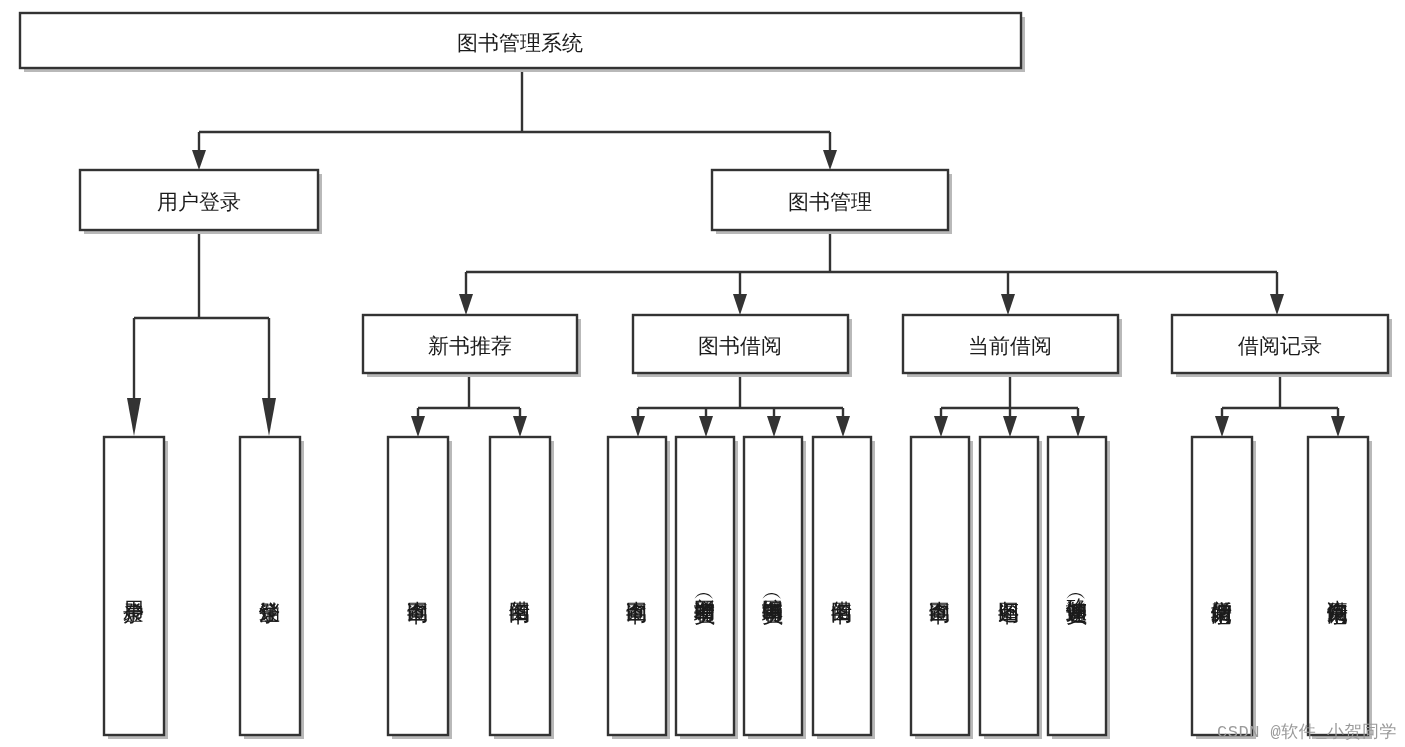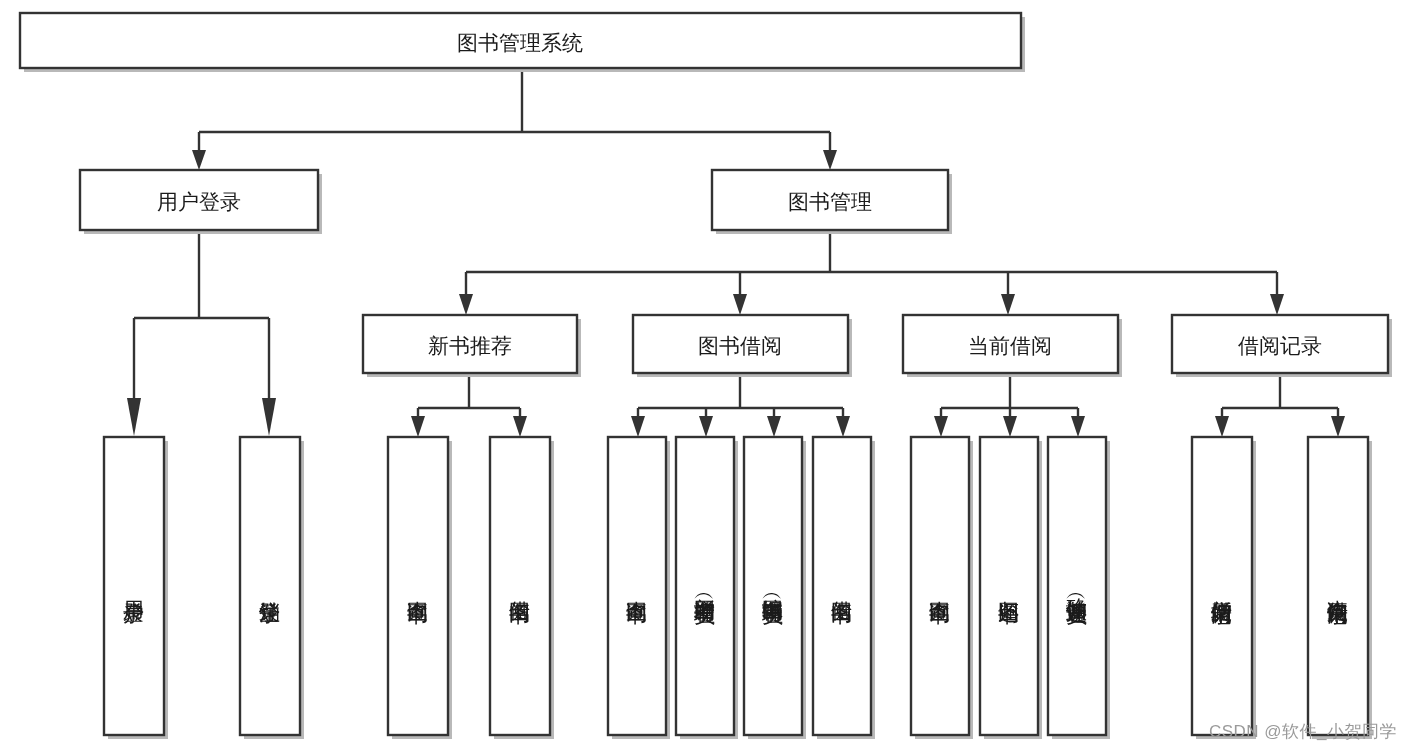--- a/index.html
+++ b/index.html
@@ -56,21 +56,21 @@
   .label-v {
     font-size: 21px;
     writing-mode: vertical-rl;
     text-orientation: upright;
     letter-spacing: 1px;
   }
   .watermark {
     position: absolute;
     right: 8px;
     bottom: 4px;
-    font-family: Liberation Sans, sans-serif;
+    font-family: Liberation Mono, monospace;
     font-size: 17px;
     color: #9a9a9a;
     letter-spacing: 0.5px;
     white-space: nowrap;
     pointer-events: none;
   }
 </style>
 </head>
 <body>
 

